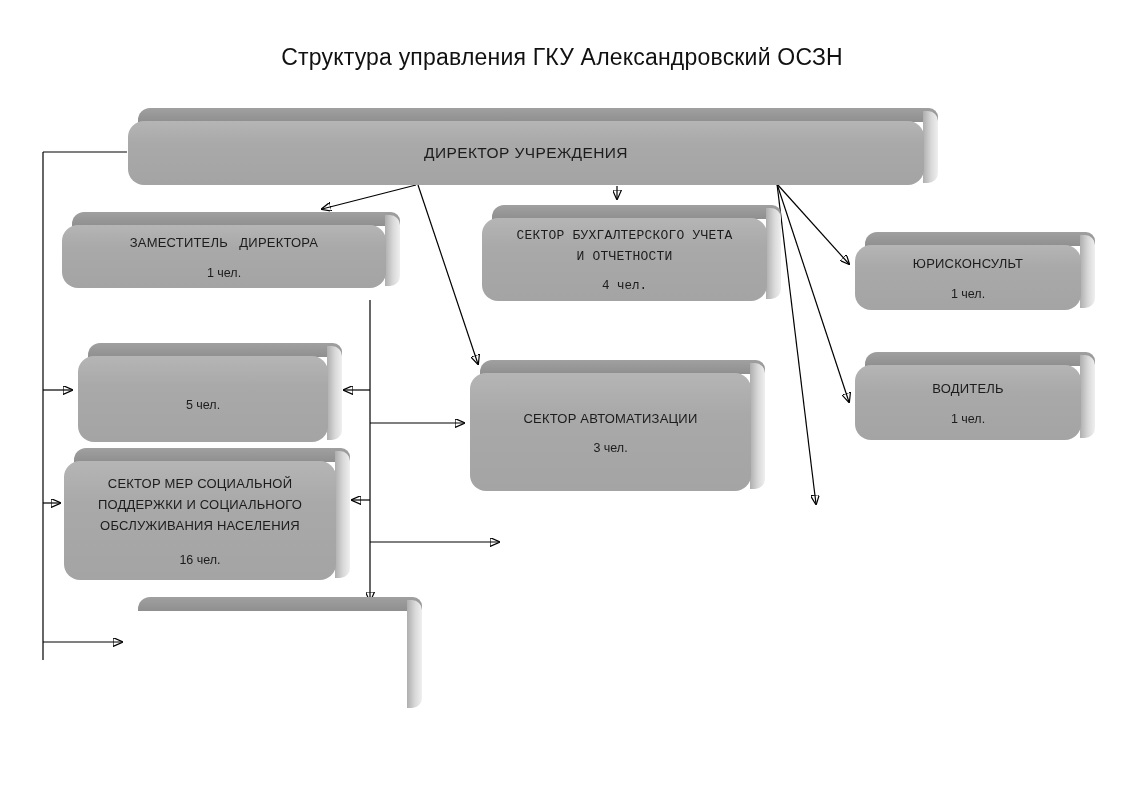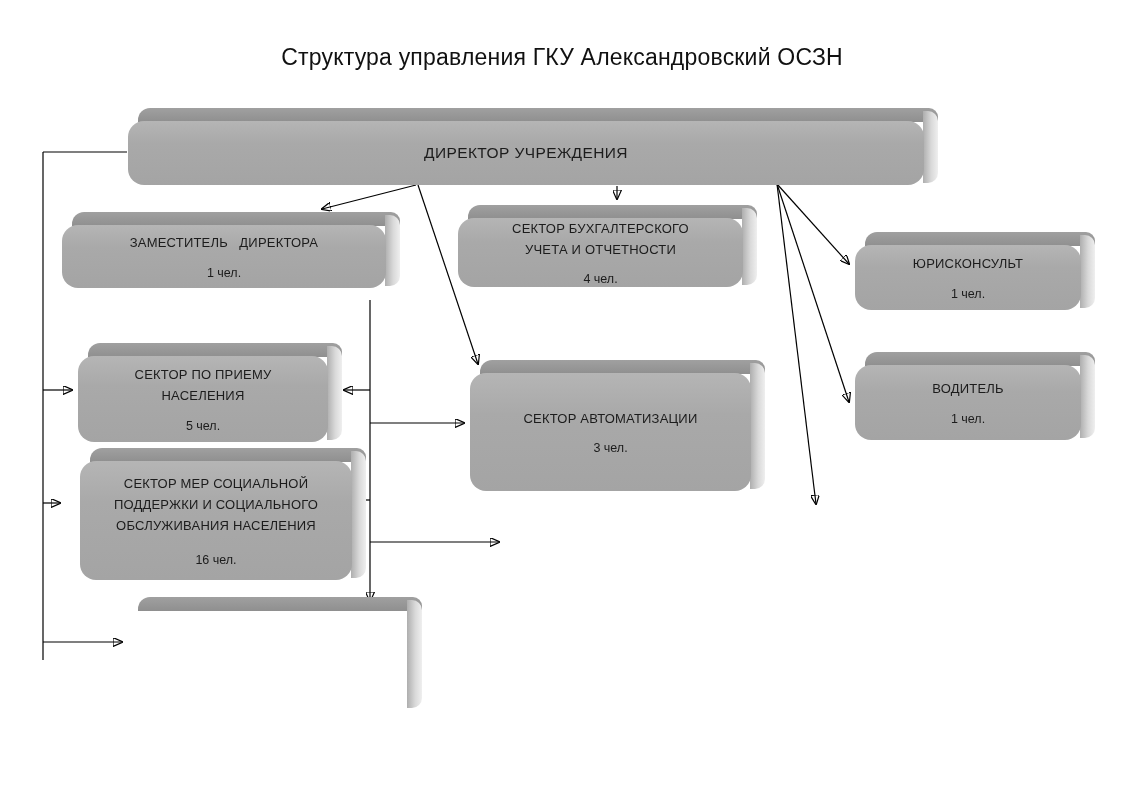--- a/index.html
+++ b/index.html
@@ -89,21 +89,21 @@
 
   <div class="node node-deputy" style="left:62px; top:212px; width:338px; height:76px;">
     <div class="n-top"></div>
     <div class="n-right"></div>
     <div class="n-front">
       <div class="n-label">ЗАМЕСТИТЕЛЬ   ДИРЕКТОРА</div>
       <div class="n-count">1 чел.</div>
     </div>
   </div>
 
-  <div class="node node-accounting" style="left:458px; top:205px; width:299px; height:82px;">
+  <div class="node node-accounting" style="left:482px; top:205px; width:299px; height:96px;font-family:Liberation Mono, monospace;">
     <div class="n-top"></div>
     <div class="n-right"></div>
     <div class="n-front">
       <div class="n-label">СЕКТОР БУХГАЛТЕРСКОГО УЧЕТА И ОТЧЕТНОСТИ</div>
       <div class="n-count">4 чел.</div>
     </div>
   </div>
 
   <div class="node node-jurist" style="left:855px; top:232px; width:240px; height:78px;">
     <div class="n-top"></div>
@@ -120,35 +120,34 @@
     <div class="n-front">
       <div class="n-label">ВОДИТЕЛЬ</div>
       <div class="n-count">1 чел.</div>
     </div>
   </div>
 
   <div class="node node-reception" style="left:78px; top:343px; width:264px; height:99px;">
     <div class="n-top"></div>
     <div class="n-right"></div>
     <div class="n-front">
-      <div class="n-label">СЕКТОР ПО ПРИЕМУ  НАСЕЛЕНИЯ</div>
       <div class="n-count">5 чел.</div>
     </div>
   </div>
 
   <div class="node node-automation" style="left:470px; top:360px; width:295px; height:131px;">
     <div class="n-top"></div>
     <div class="n-right"></div>
     <div class="n-front">
       <div class="n-label">СЕКТОР АВТОМАТИЗАЦИИ</div>
       <div class="n-count">3 чел.</div>
     </div>
   </div>
 
-  <div class="node node-social" style="left:80px; top:448px; width:286px; height:132px;">
+  <div class="node node-social" style="left:64px; top:448px; width:286px; height:132px;">
     <div class="n-top"></div>
     <div class="n-right"></div>
     <div class="n-front">
       <div class="n-label">СЕКТОР МЕР СОЦИАЛЬНОЙ ПОДДЕРЖКИ И СОЦИАЛЬНОГО ОБСЛУЖИВАНИЯ НАСЕЛЕНИЯ</div>
       <div class="n-count">16 чел.</div>
     </div>
   </div>
 
 
   <div class="node node-children" style="left:128px; top:597px; width:294px; height:113px;">

